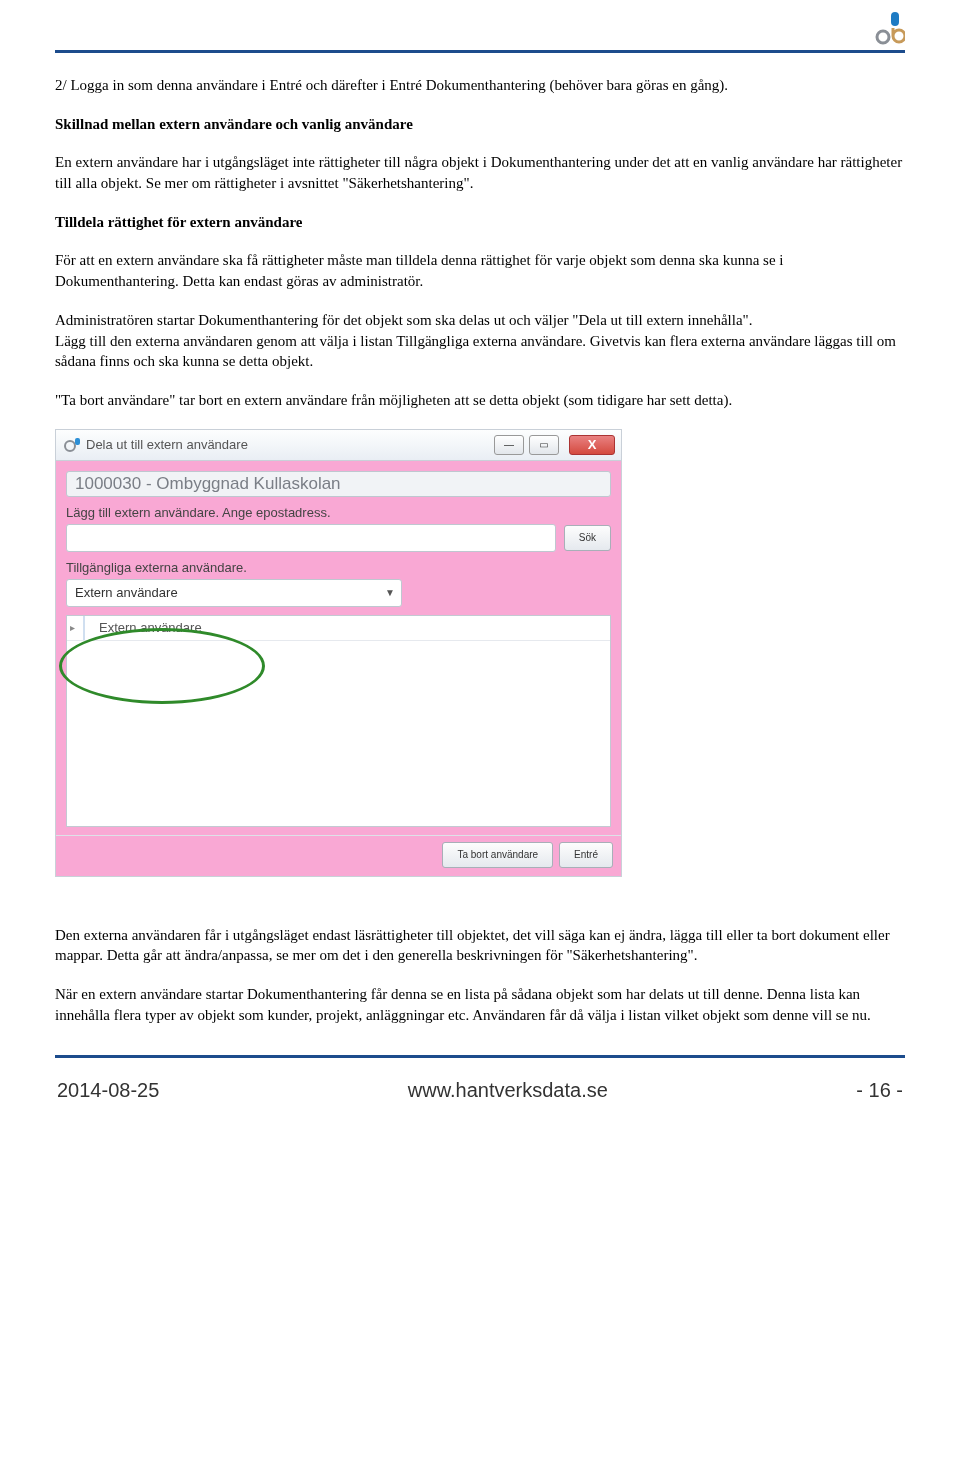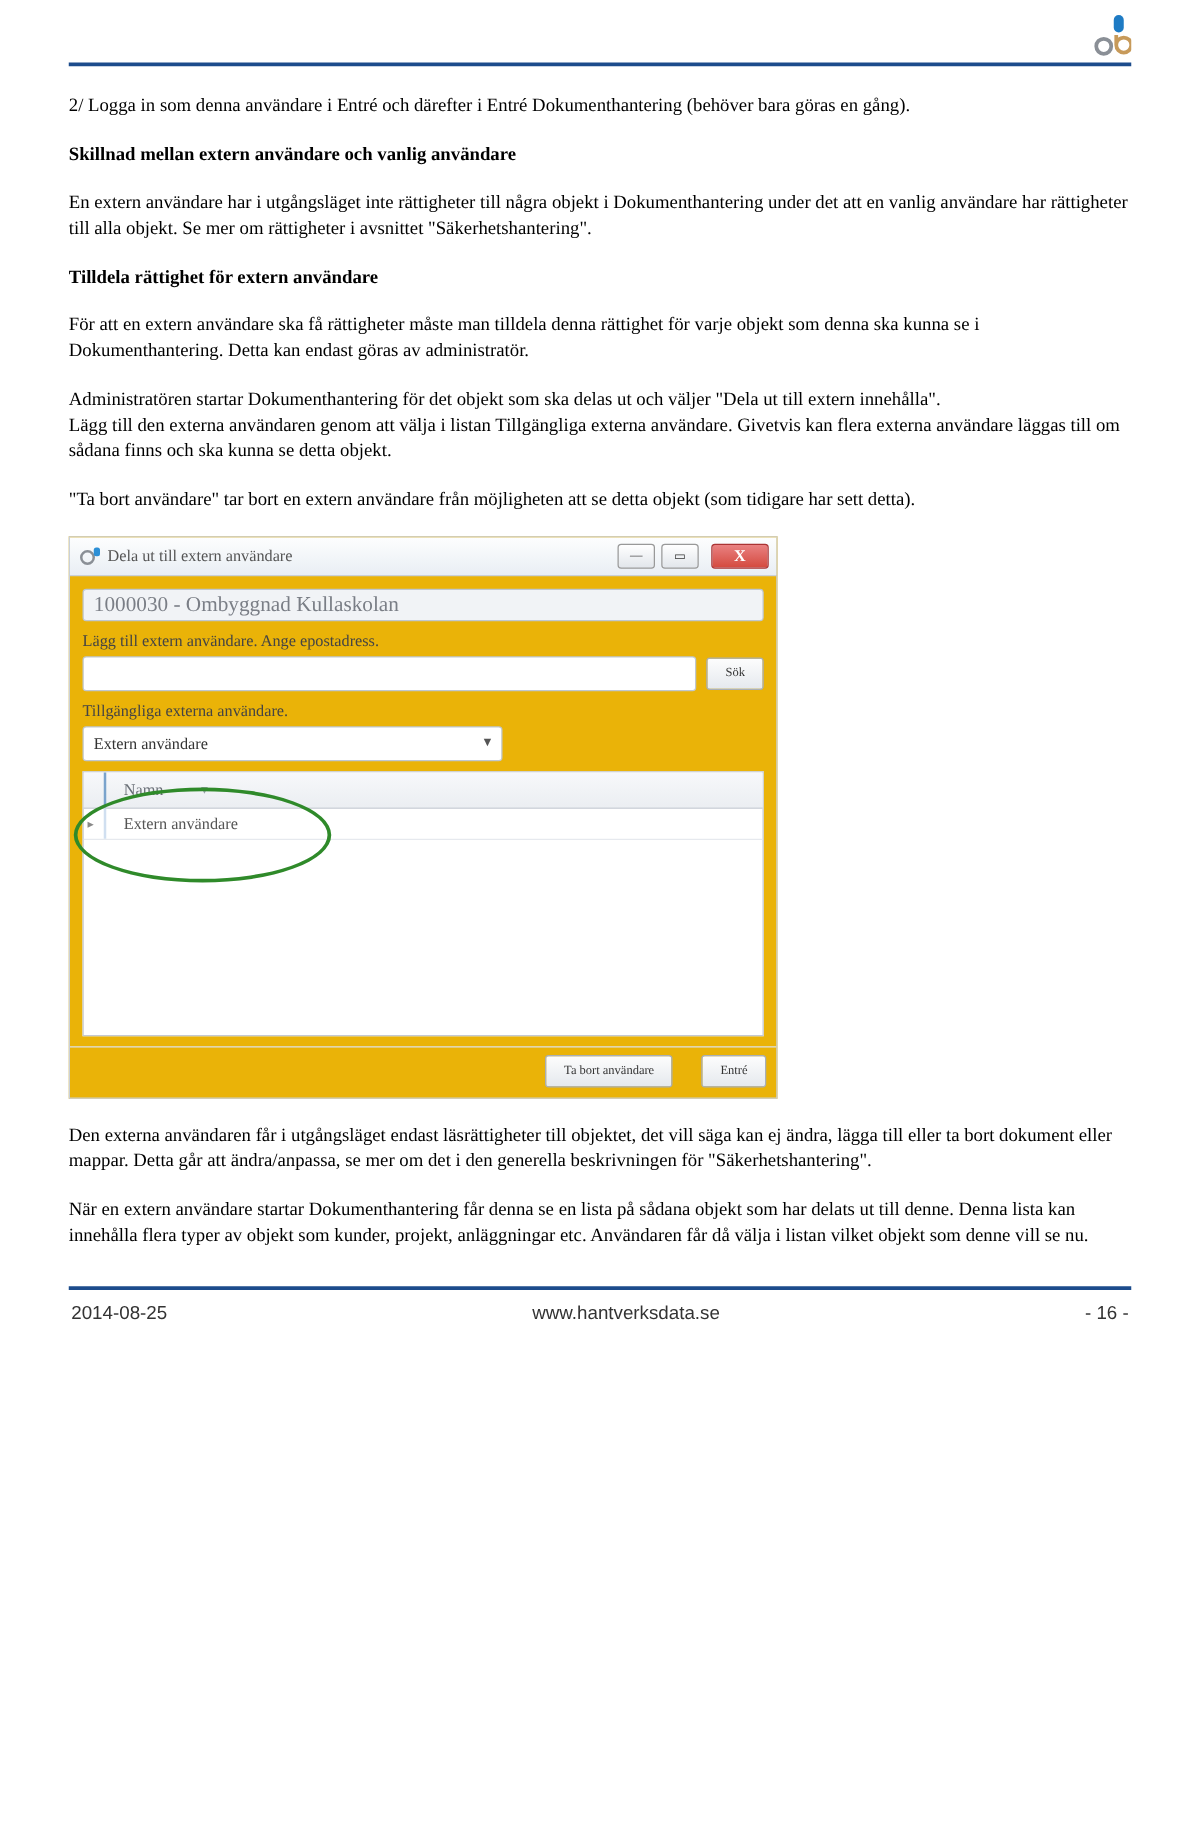--- a/index.html
+++ b/index.html
@@ -27,25 +27,25 @@
   }
   .blue-rule {
     border-top: 3px solid #1c4c8c;
     margin-bottom: 22px;
   }
   p { margin: 0 0 18px 0; line-height: 1.38; }
   .bold { font-weight: bold; }
   .ui-window {
     width: 565px;
     border: 1px solid #c9d0d8;
-    background: #eab308;
-    font-family: Liberation Serif, serif;
+    background: #f9a8d4;
+    font-family: Liberation Sans, sans-serif;
     font-size: 13px;
     color: #333;
-    margin-bottom: 20px;
+    margin-bottom: 48px;
   }
   .titlebar {
     display: flex;
     align-items: center;
     background: linear-gradient(#fdfefe, #e9eef4);
     border-bottom: 1px solid #c9d0d8;
     height: 30px;
     padding: 0 6px 0 8px;
     gap: 6px;
   }
@@ -135,31 +135,31 @@
   .row-handle { width:10px; color:#888; font-size:10px; position:absolute; left:3px;}
   .ellipse {
     position:absolute;
     width: 200px; height: 70px;
     border:3px solid #2f8a2a;
     border-radius:50%;
     left: -8px; top: 12px;
     pointer-events:none;
   }
   .bottom-bar {
-    display:flex; gap:23px; justify-content:flex-end;
+    display:flex; gap:6px; justify-content:flex-end;
     padding: 6px 8px 8px 8px;
     border-top:1px solid #dde2e8;
   }
   .footer-rule { border-top: 3px solid #1c4c8c; margin-top: 30px; }
   .footer {
     display:flex; justify-content:space-between;
     font-family: 'Segoe UI', Tahoma, sans-serif;
-    font-size: 15px;
+    font-size: 20px;
     color:#333;
-    padding: 10px 2px 0 2px;
+    padding: 21px 2px 0 2px;
   }
   .app-icon {
     width:16px;height:14px;display:inline-block;position:relative;
   }
   .app-icon::before{
     content:"";position:absolute;left:0;bottom:0;width:8px;height:8px;
     border:2px solid #8a8f96;border-radius:50%;
   }
   .app-icon::after{
     content:"";position:absolute;right:0;top:0;width:5px;height:7px;
@@ -205,26 +205,20 @@
         <input class="txt-input" type="text" style="">
         <button class="btn">Sök</button>
       </div>
       <div class="lbl">Tillgängliga externa användare.</div>
       <div class="dropdown">
         <span>Extern användare</span>
         <span class="chev">▼</span>
       </div>
       <div class="grid">
         <div class="ellipse"></div>
-        <div class="grid-head">
-          <div class="col">
-            <span>Namn</span>
-            <span class="funnel">▾</span>
-          </div>
-        </div>
         <div class="grid-row">
           <span class="row-handle">▸</span>
           <div class="cell">Extern användare</div>
         </div>
       </div>
     </div>
     <div class="bottom-bar">
       <button class="btn">Ta bort användare</button>
       <button class="btn">Entré</button>
     </div>

